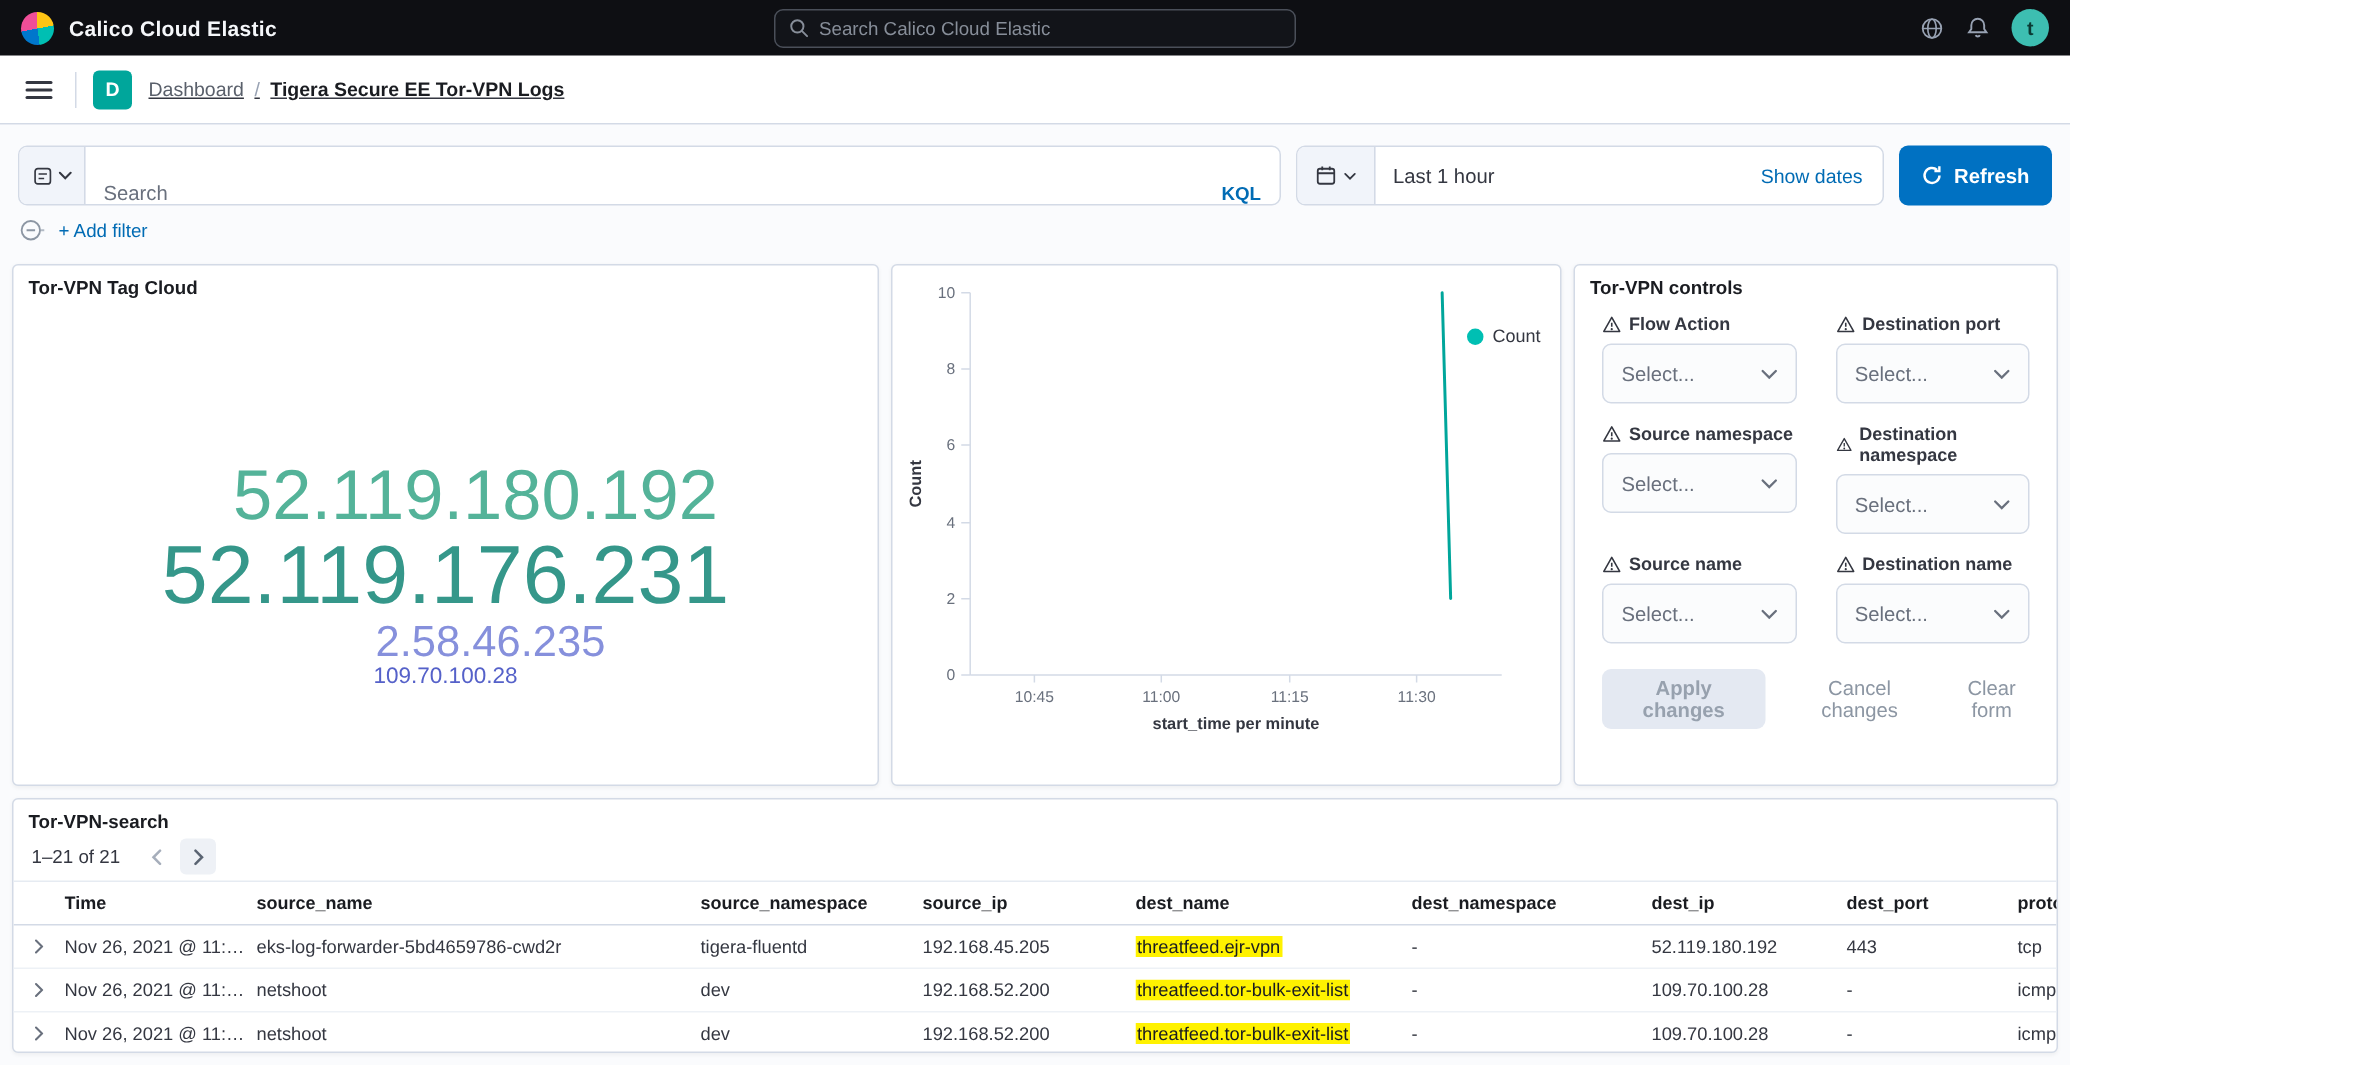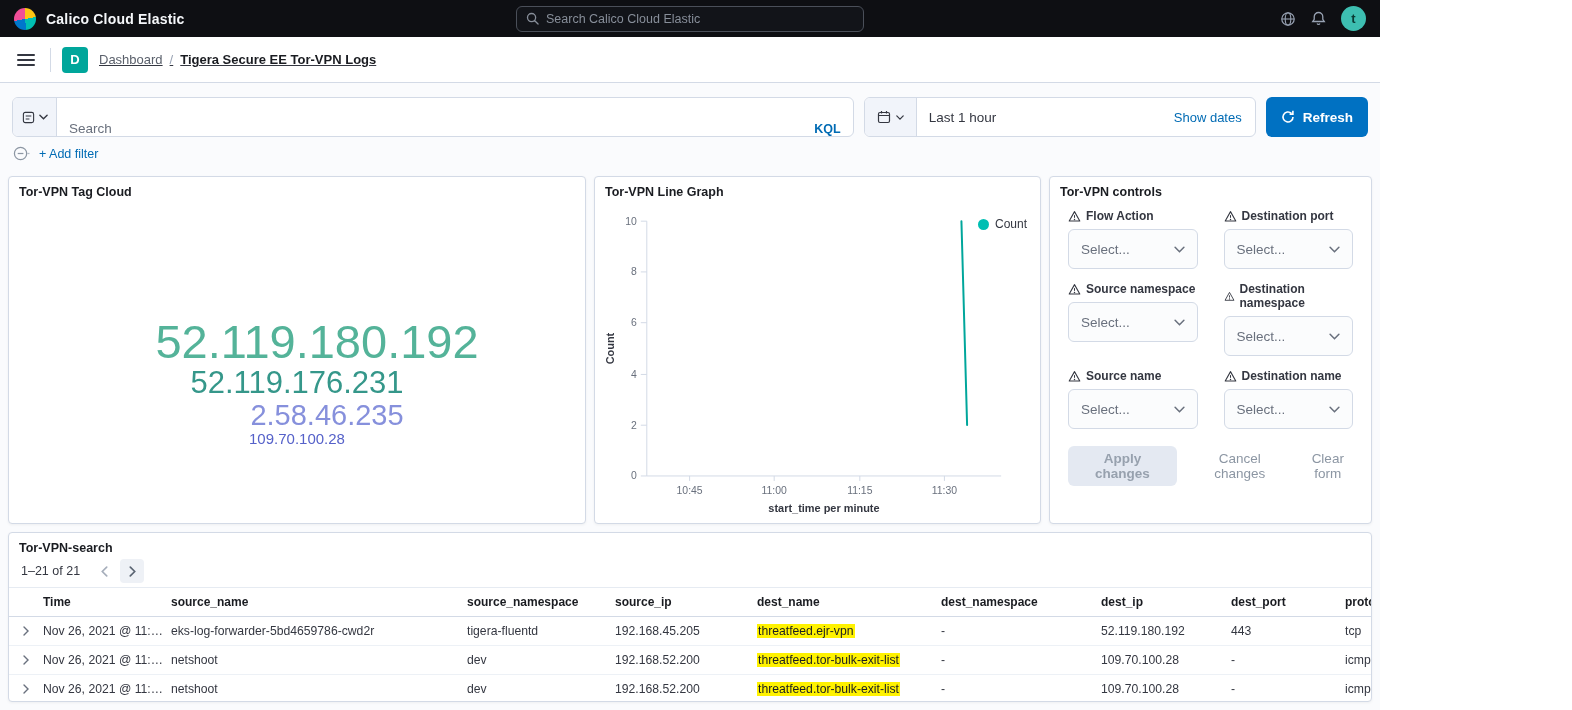--- a/index.html
+++ b/index.html
@@ -64,21 +64,21 @@
   .dash { flex:1; display:flex; flex-direction:column; gap:8px; padding:4px 8px 8px; overflow:hidden; }
   .dash-row { display:flex; gap:8px; height:348px; flex:none; }
   .panel { background:#fff; border:1px solid #D3DAE6; border-radius:4px; box-shadow:0 1px 3px rgba(0,0,0,.05); }
   .panel-title { font-size:12.5px; font-weight:700; color:#1A1C21; padding:8px 10px 4px; }
 
   
   .tagcloud-panel { width:578px; flex:none; display:flex; flex-direction:column;gap:38px; }
   .tags { flex:1; display:flex; flex-direction:column; align-items:center; justify-content:center; line-height:1.06; }
   .tag { cursor:pointer; white-space:nowrap; }
   .tag0 { color:#54B399; font-size:47px; transform:translateX(20px); }
-  .tag1 { color:#35978A; font-size:31px; }
+  .tag1 { color:#35978A; font-size:55px; }
   .tag2 { color:#8690DC; font-size:29px; transform:translateX(30px); }
   .tag3 { color:#5561C9; font-size:15px; }
   .tc-caption { text-align:center; font-size:13px; font-weight:700; color:#1A1C21; padding:0 0 14px; }
 
   
   .linegraph-panel { width:447px; flex:none; position:relative; }
   .chart-svg { display:block; margin:2px auto 0; }
   .legend { position:absolute; top:40px; right:13px; display:flex; align-items:center; gap:6px; font-size:12px; color:#343741; cursor:pointer; }
   .legend-dot { width:11px; height:11px; border-radius:50%; background:#00BFB3; }
 
@@ -219,21 +219,20 @@
         <div class="panel-title">Tor-VPN Tag Cloud</div>
         <div class="tags">
           <span class="tag tag0">52.119.180.192</span>
           <span class="tag tag1">52.119.176.231</span>
           <span class="tag tag2">2.58.46.235</span>
           <span class="tag tag3">109.70.100.28</span>
         </div>
       </section>
 
       <section class="panel linegraph-panel">
-        <div class="panel-title">Tor-VPN Line Graph</div>
         <div class="legend">
           <span class="legend-dot"></span>
           <span>Count</span>
         </div>
         <svg class="chart-svg" width="429" height="314" viewBox="0 0 431 315">
 
           <line x1="44" y1="16" x2="44" y2="272" stroke="#D3DAE6" stroke-width="1"></line>
           <line x1="44" y1="272" x2="400" y2="272" stroke="#D3DAE6" stroke-width="1"></line>
 
           <line x1="38" y1="272" x2="44" y2="272" stroke="#D3DAE6"></line>

